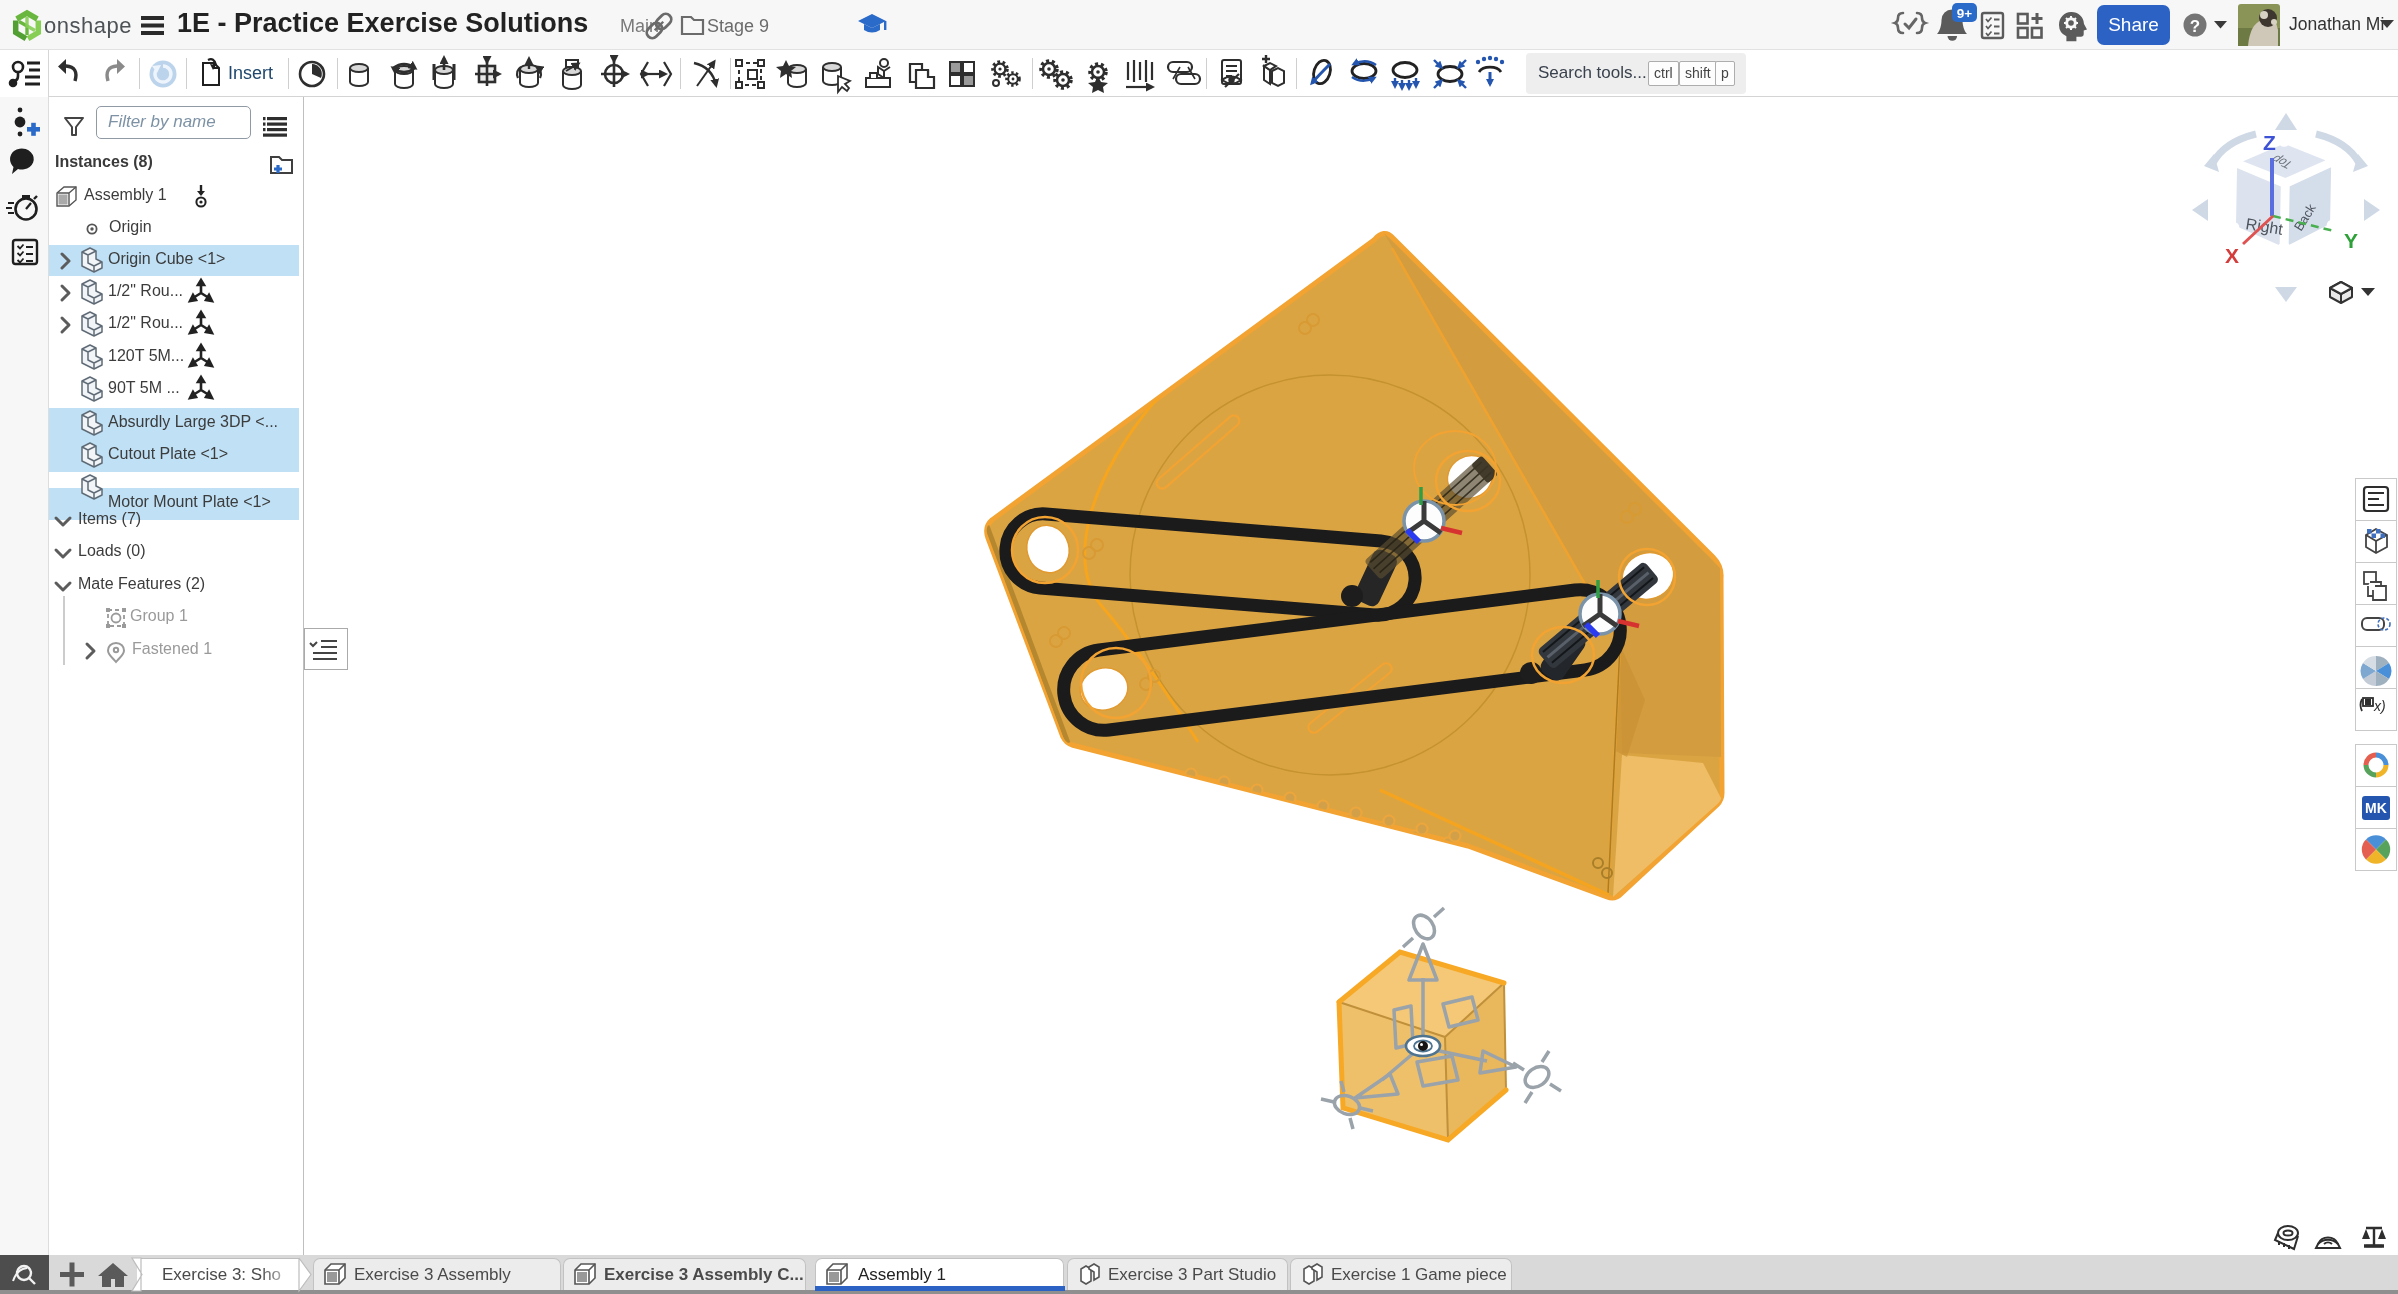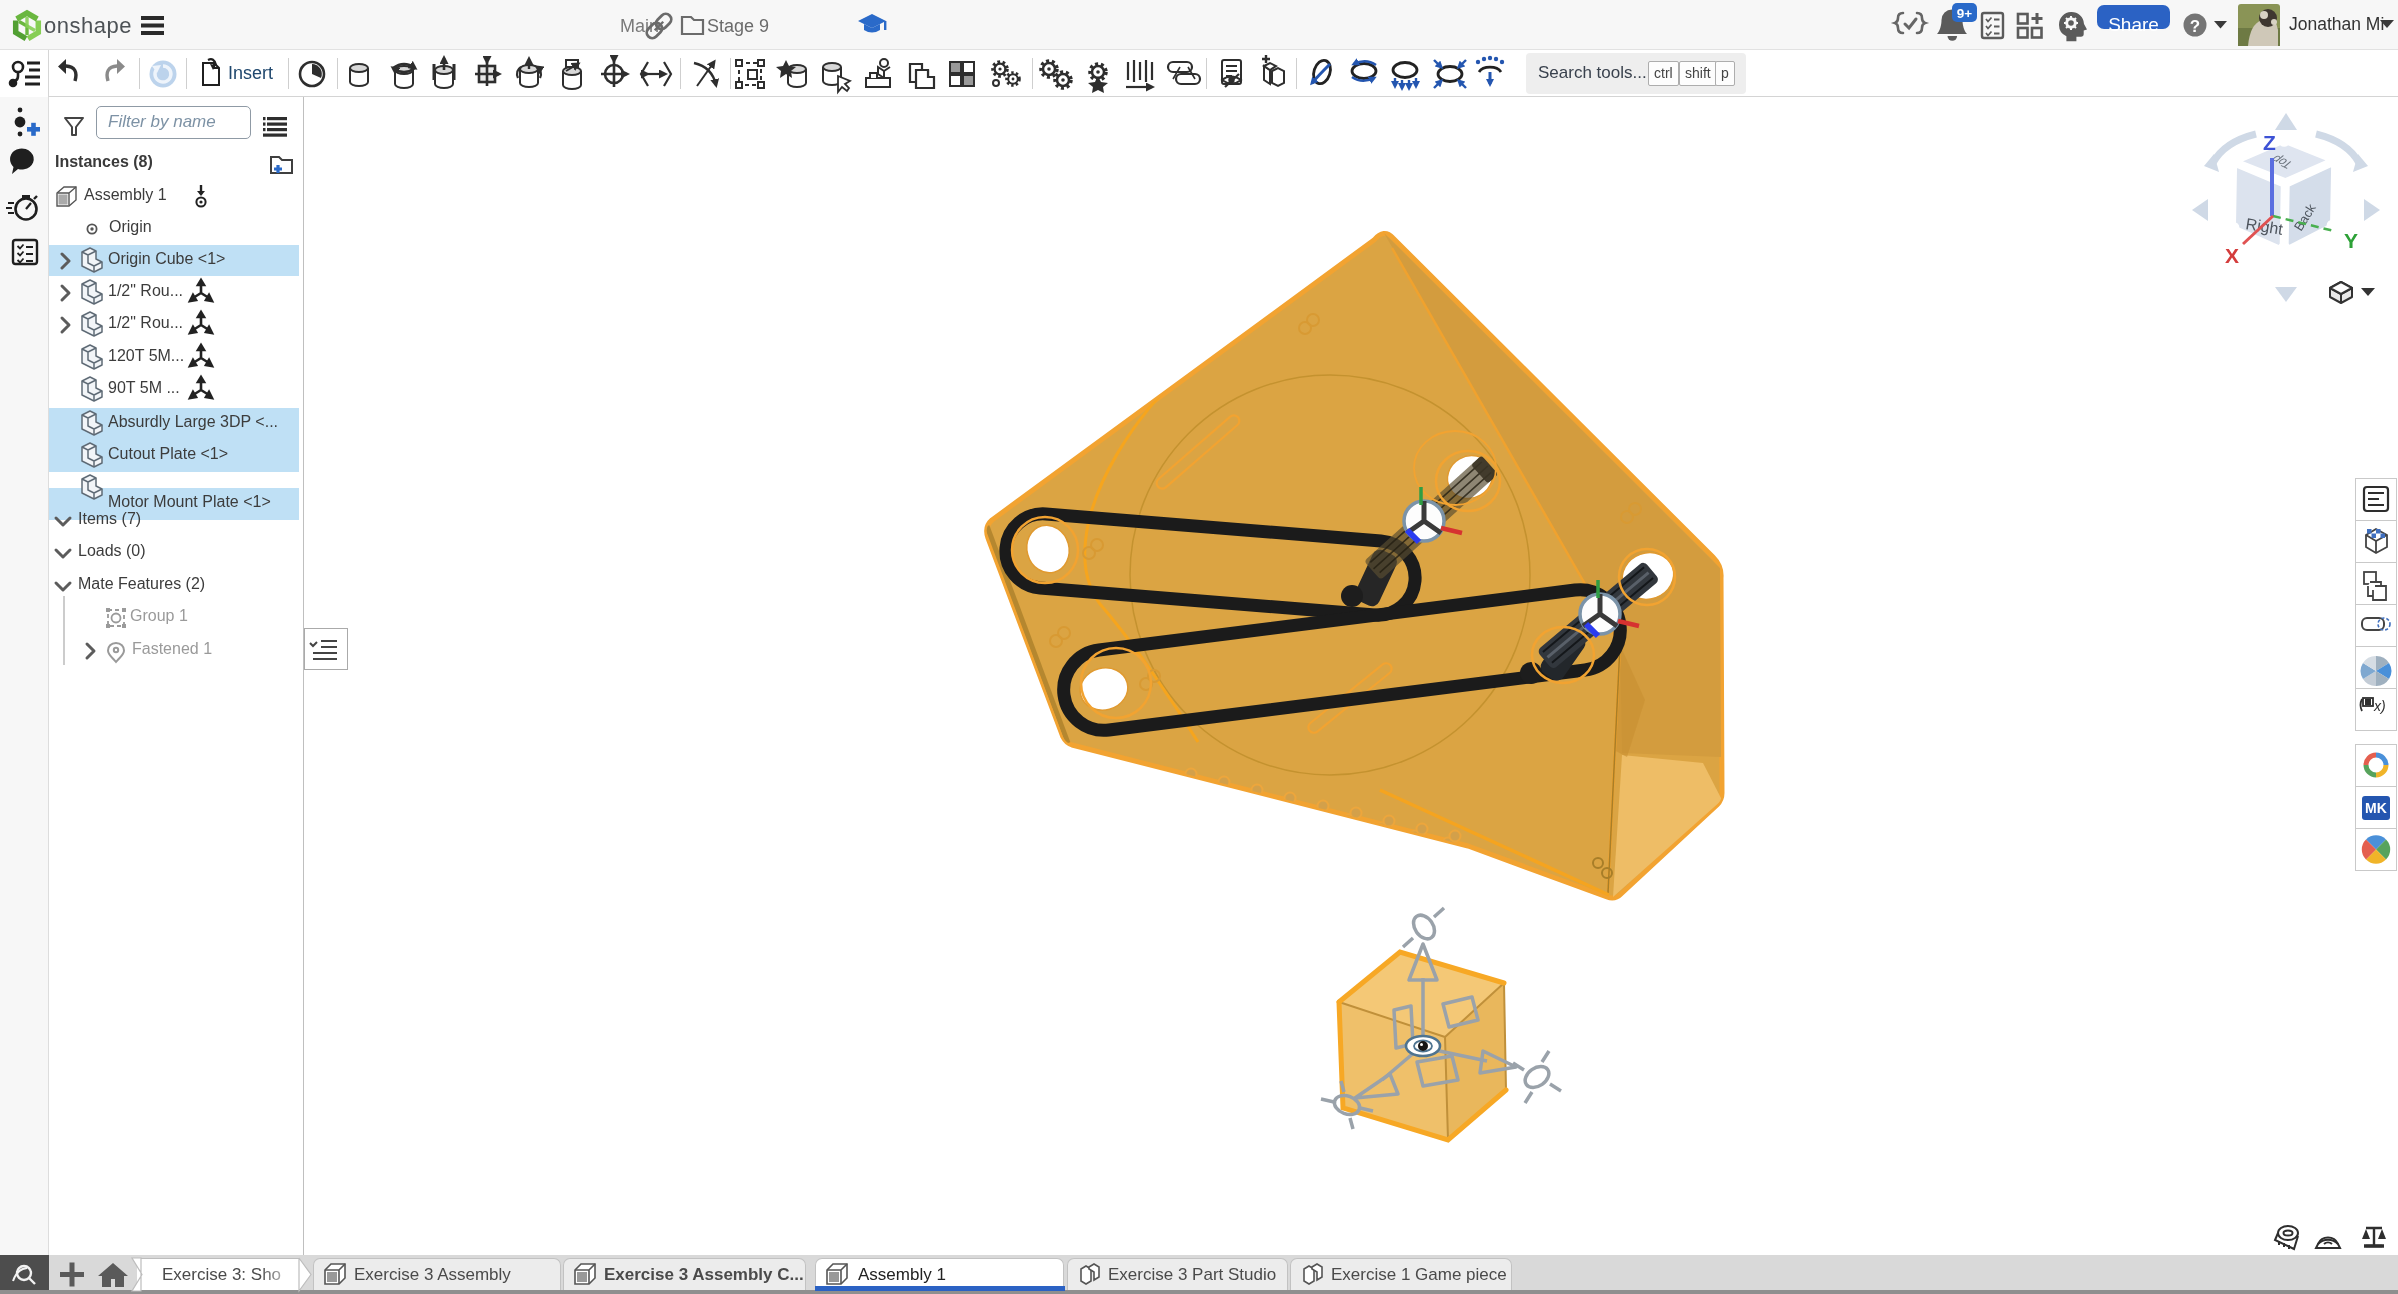--- a/index.html
+++ b/index.html
@@ -341,23 +341,24 @@
     <g transform="translate(0,19.5)">
       <path d="M21 352 L11 342 A14 14 0 0 1 31 342 Z" fill="#4a90d9"></path>
       <path d="M21 352 L31 342 A14 14 0 0 1 31 362 Z" fill="#57a35c"></path>
       <path d="M21 352 L31 362 A14 14 0 0 1 11 362 Z" fill="#f0b429"></path>
       <path d="M21 352 L11 362 A14 14 0 0 1 11 342 Z" fill="#e45f4f"></path>
     </g>
   </svg>
 
   <div id="header">
     <span id="logo-text">onshape</span>
+    <span id="title">1E - Practice Exercise Solutions</span>
     <span id="main-lbl">Main</span>
     <span class="abs" style="left:707px;top:16px;font-size:18px;color:#6b6b6b;">Stage 9</span>
-    <div class="abs" style="left:2097px;top:5px;width:73px;height:24px;border-radius:7px;background:#2b62c4;color:#fff;font-size:19px;text-align:center;line-height:40px;">Share</div>
+    <div class="abs" style="left:2097px;top:5px;width:73px;height:40px;border-radius:7px;background:#2b62c4;color:#fff;font-size:19px;text-align:center;line-height:40px;">Share</div>
     <span class="abs" style="left:2289px;top:14px;font-size:17.5px;color:#333;">Jonathan Mi</span>
   </div>
   <svg id="headericons" class="abs" style="left:0;top:0" width="2398" height="50" viewBox="0 0 2398 50">
 
     <g transform="translate(27,26)" fill="none" stroke-linecap="butt">
       <path d="M-11.3 -5.5 L-11.3 6.5 L-1 12.6" stroke="#52a033" stroke-width="5.5"></path>
       <path d="M1 12.6 L11.3 6.5 L11.3 -5.5" stroke="#86ce54" stroke-width="5.5"></path>
       <path d="M-10.3 -7 L0 -13 L10.3 -7" stroke="#6ab73f" stroke-width="5.5"></path>
       <path d="M-8 -4.5 L0 0 L0 9" stroke="#6ab73f" stroke-width="3.4"></path>
       <path d="M8 4.5 L0 0 L0 -9" stroke="#86ce54" stroke-width="3.4" opacity="0.9"></path>

